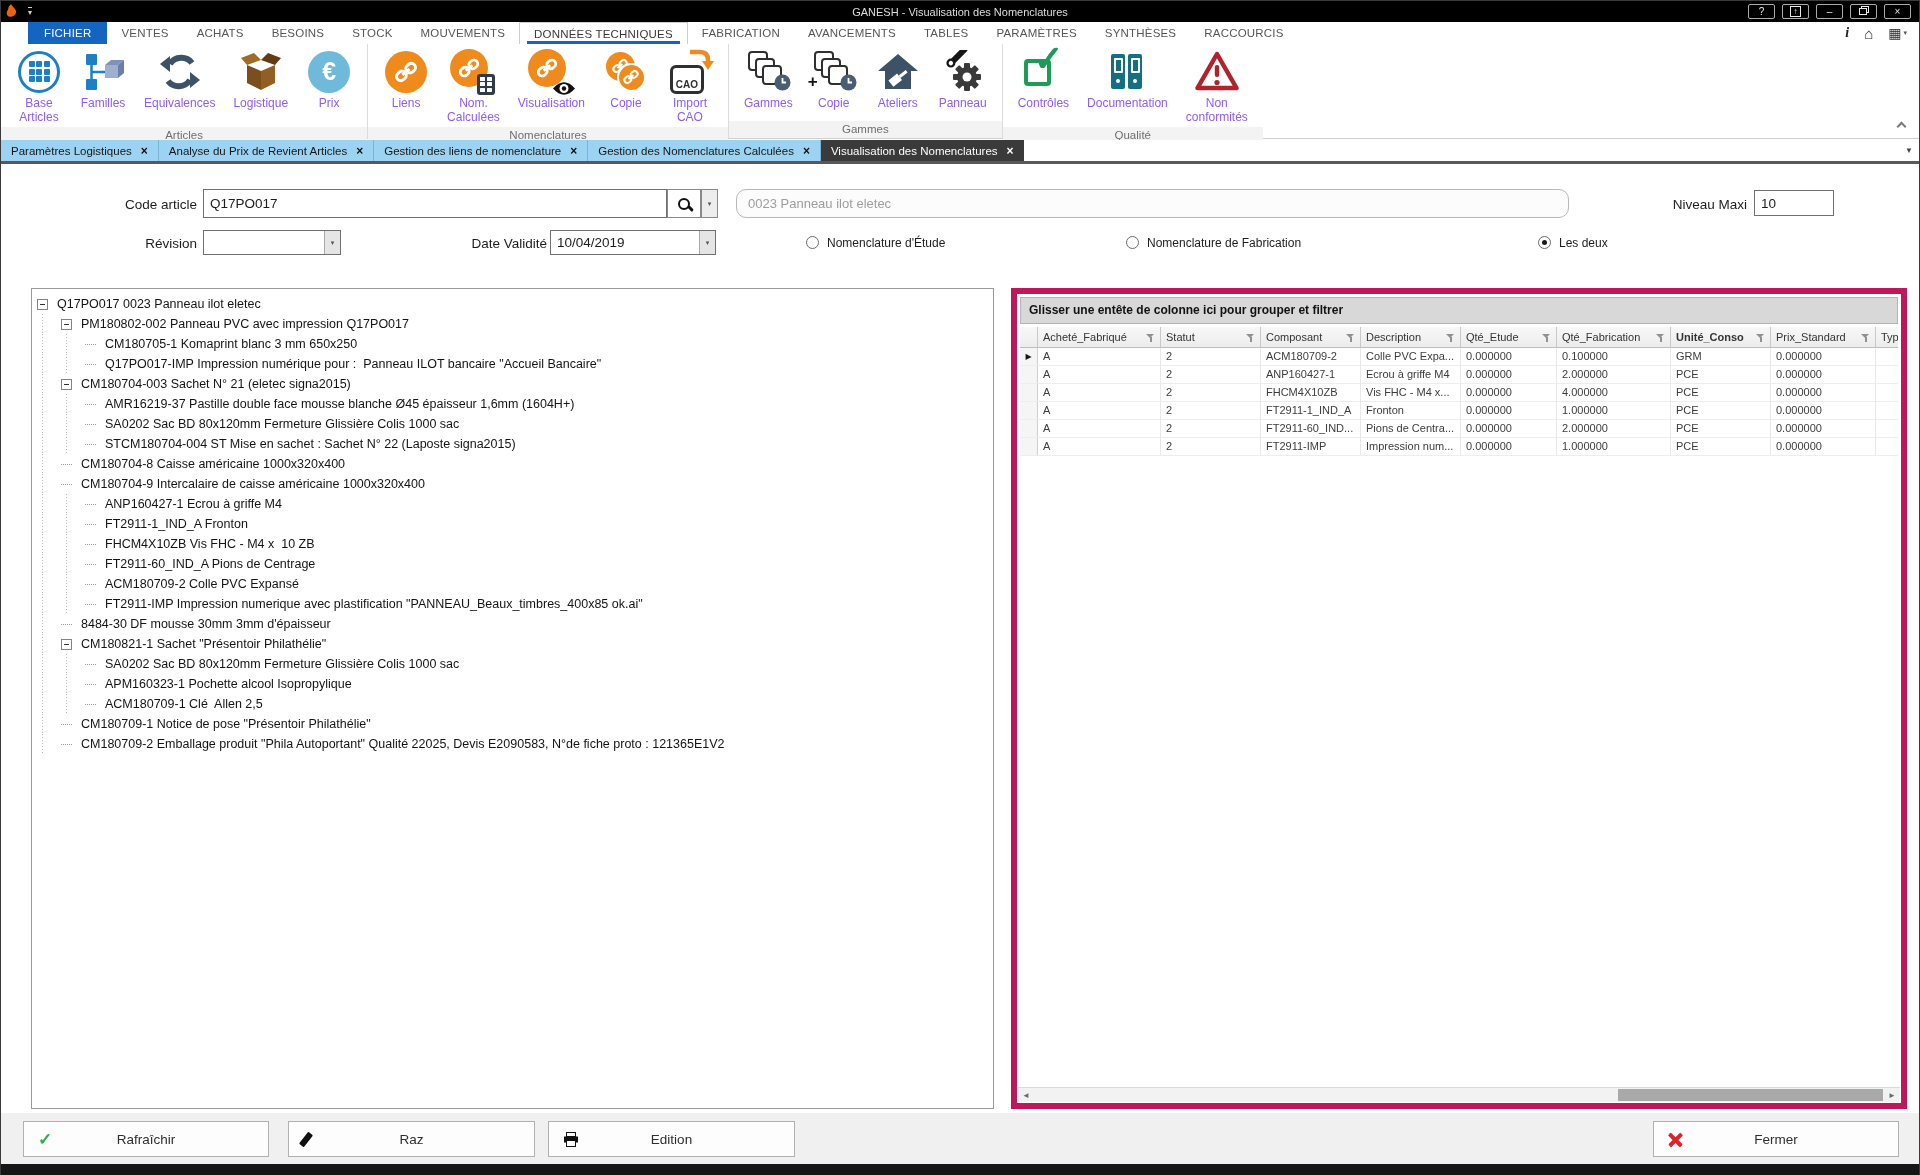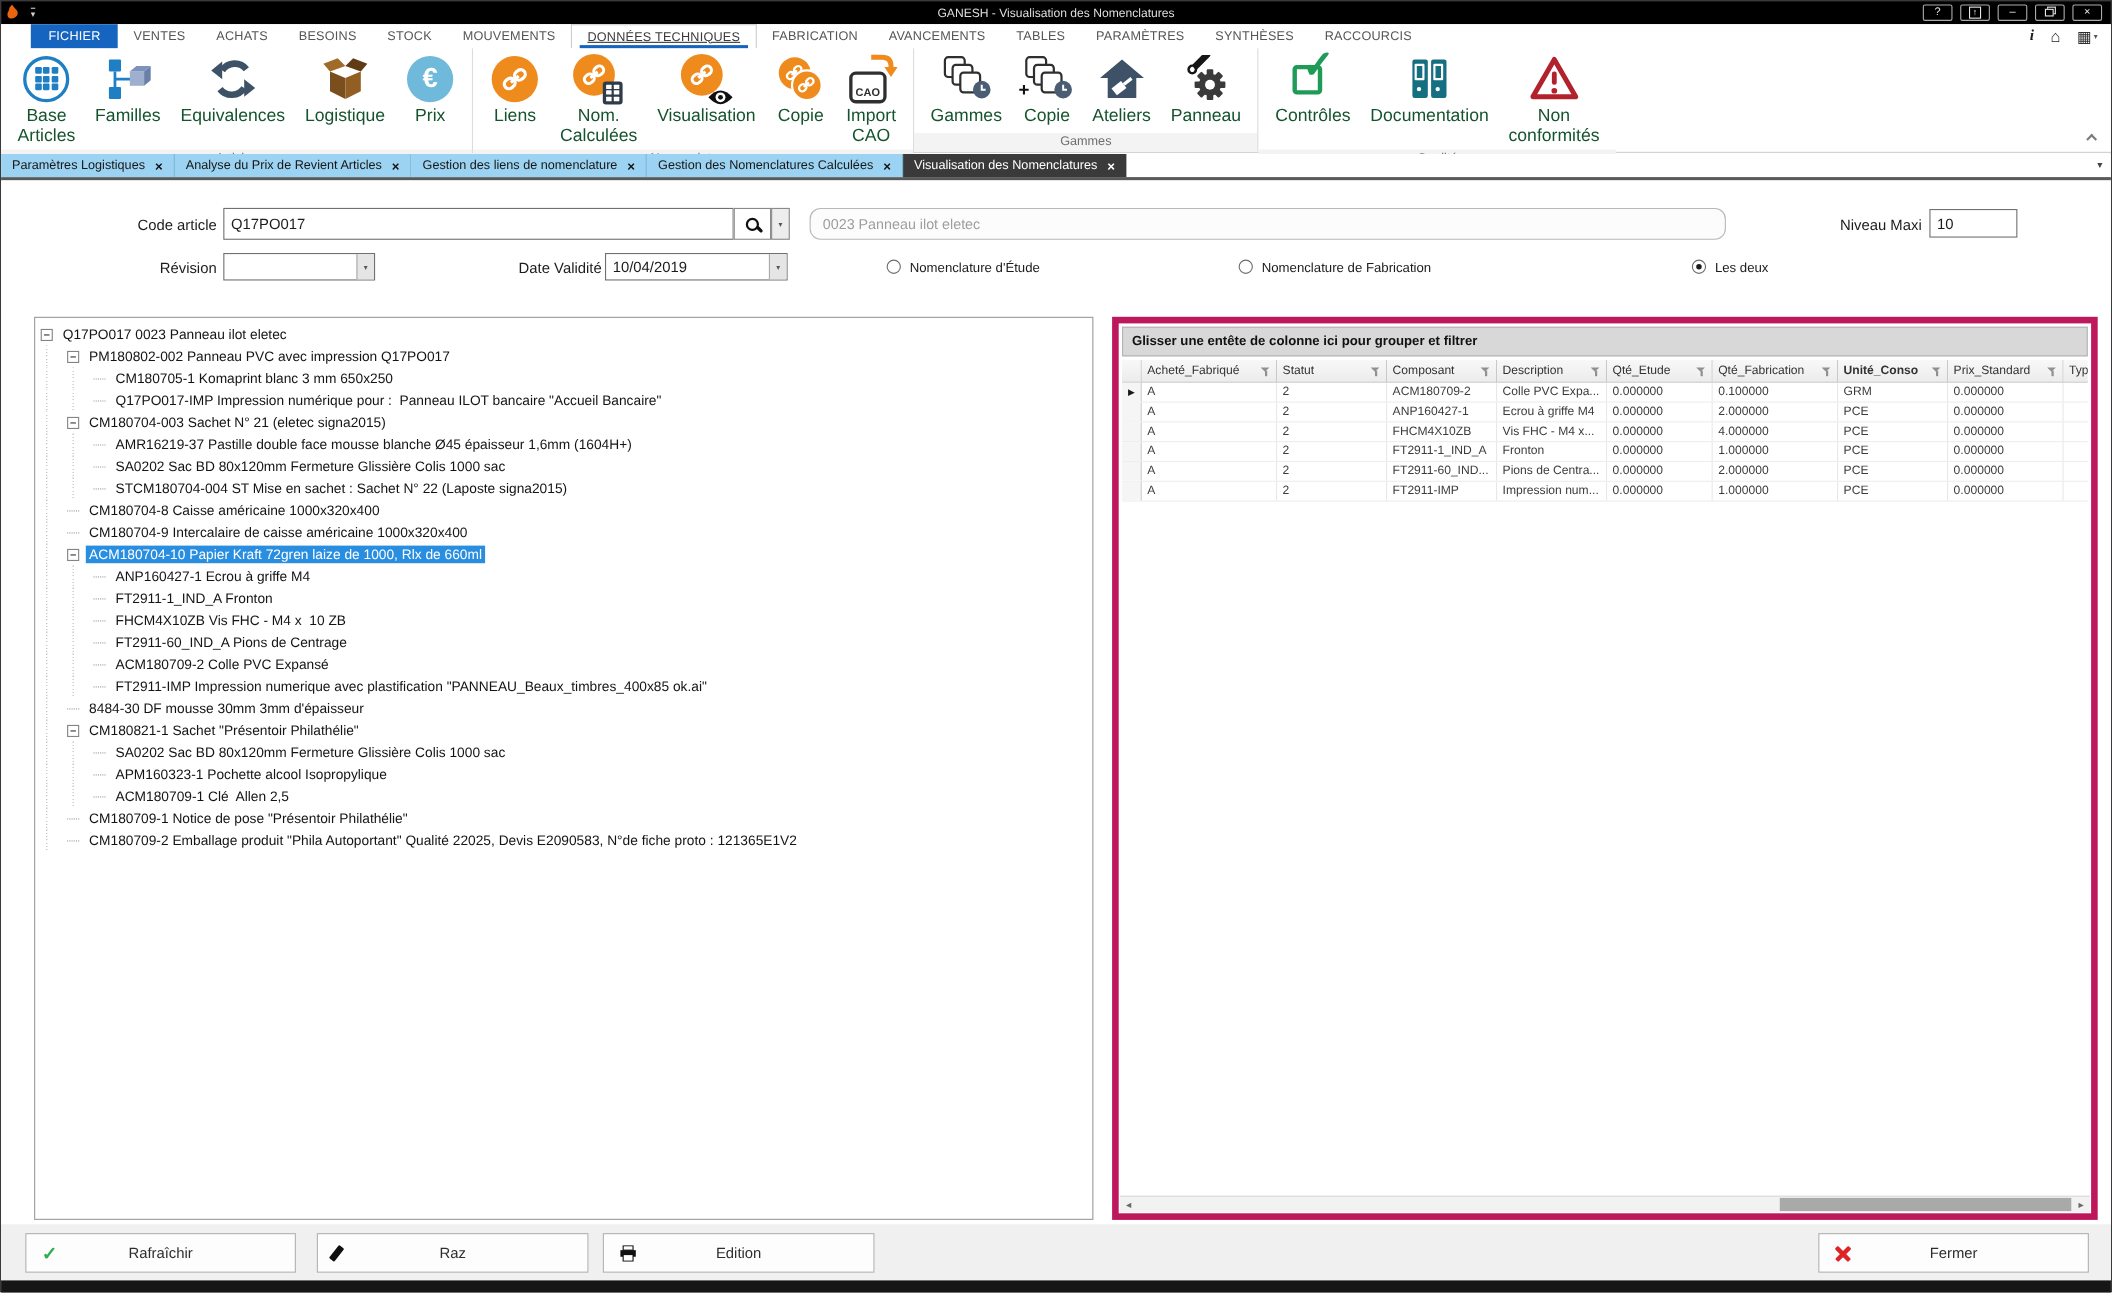--- a/index.html
+++ b/index.html
@@ -17,38 +17,38 @@
   .ic-upbox { display:inline-flex; width:11px; height:11px; border:1px solid #e8e8e8; font-size:8px; align-items:center; justify-content:center; }
   .ic-restore { position:relative; width:10px; height:9px; display:inline-block; }
   .ic-restore::before { content:""; position:absolute; right:0; top:0; width:6px; height:5px; border:1px solid #e8e8e8; }
   .ic-restore::after  { content:""; position:absolute; left:0; bottom:0; width:6px; height:5px; border:1px solid #e8e8e8; background:#000; }
 
   
   .menubar { position:absolute; top:21px; left:0; width:100%; height:22px; background:#fff; display:flex; align-items:stretch;padding-left:27px; }
   .menu-items { display:flex; align-items:stretch; }
   .menu-item { display:flex; align-items:center; padding:0 14px; font-size:11.5px; color:#565656; letter-spacing:.2px; cursor:default; white-space:nowrap; }
   .menu-item.file { background:var(--accent-blue); color:#fff; padding:0 16px; }
-  .menu-item.active { border:1px solid #cdcdcd; border-bottom:none; color:#3a3a3a; position:relative;text-decoration:underline; }
+  .menu-item.active { border:1px solid #cdcdcd; border-bottom:none; color:#3a3a3a; position:relative; }
   .menu-item.active::after { content:""; position:absolute; left:7px; right:7px; bottom:0; height:3px; background:var(--accent-blue); }
   .menu-right { margin-left:auto; display:flex; align-items:center; gap:15px; margin-right:12px; }
   .mi-info { font-family:"Liberation Serif", serif; font-weight:700; font-style:italic; font-size:14px; color:#1d1d1d; }
   .mi-home { font-size:15px; color:#1d1d1d; }
   .mi-grid { font-size:14px; color:#2c2c2c; }
   .mi-caret { font-size:7px; color:#555; margin-left:2px; }
   .menu-ric { display:flex; align-items:center; }
 
   
   .ribbon { position:absolute; top:43px; left:0; width:100%; height:95px; background:#fff; border-bottom:1px solid #cfcfcf; }
   .rib-groups { display:flex; height:100%; }
   .rib-group { display:flex; flex-direction:column; }
   .rib-group + .rib-group { border-left:1px solid #dcdcdc; }
   .rib-row { display:flex; flex:1; padding:2px 6px 0 6px; }
   .rib-btn { display:flex; flex-direction:column; align-items:center; padding:2px 9px; cursor:default; }
   .rib-ic { height:47px; min-width:46px; display:flex; align-items:center; justify-content:center; position:relative; }
-  .rib-label { font-size:16px; color:#14532d; text-align:center; white-space:pre-line; line-height:1.15; margin-top:2px; }
+  .rib-label { font-size:12px; color:#8b5cf6; text-align:center; white-space:pre-line; line-height:1.15; margin-top:2px; }
   .rib-caption { background:#f3f3f3; text-align:center; font-size:11.5px; color:#6e6e6e; padding:2px 0 3px 0; }
   .rib-collapse { position:absolute; right:14px; bottom:8px; }
   .chev { display:block; width:7px; height:7px; border-right:2px solid #7a7a7a; border-bottom:2px solid #7a7a7a; transform:rotate(-135deg); }
 
   .icsvg { width:44px; height:44px; display:block; }
   .circ { width:42px; height:42px; border-radius:50%; display:flex; align-items:center; justify-content:center; }
   .ring-blue { border:3px solid var(--icon-blue); background:#fff; }
   .fill-orange { background:var(--icon-orange); }
   .fill-lblue { background:var(--icon-lightblue); }
   .euro { color:#fff; font-size:25px; font-weight:700; }
@@ -610,25 +610,20 @@
           <span class="conn"></span>
           <span class="tree-label">CM180704-8 Caisse américaine 1000x320x400</span>
         </div>
         <div class="tree-row">
           <span class="vguide"></span>
           <span class="conn"></span>
           <span class="tree-label">CM180704-9 Intercalaire de caisse américaine 1000x320x400</span>
         </div>
         <div class="tree-row">
           <span class="vguide"></span>
-          <span class="exp"></span>
-          <span class="tree-label sel">ACM180704-10 Papier Kraft 72gren laize de 1000, Rlx de 660ml</span>
-        </div>
-        <div class="tree-row">
-          <span class="vguide"></span>
           <span class="vguide"></span>
           <span class="conn"></span>
           <span class="tree-label">ANP160427-1 Ecrou à griffe M4</span>
         </div>
         <div class="tree-row">
           <span class="vguide"></span>
           <span class="vguide"></span>
           <span class="conn"></span>
           <span class="tree-label">FT2911-1_IND_A Fronton</span>
         </div>

